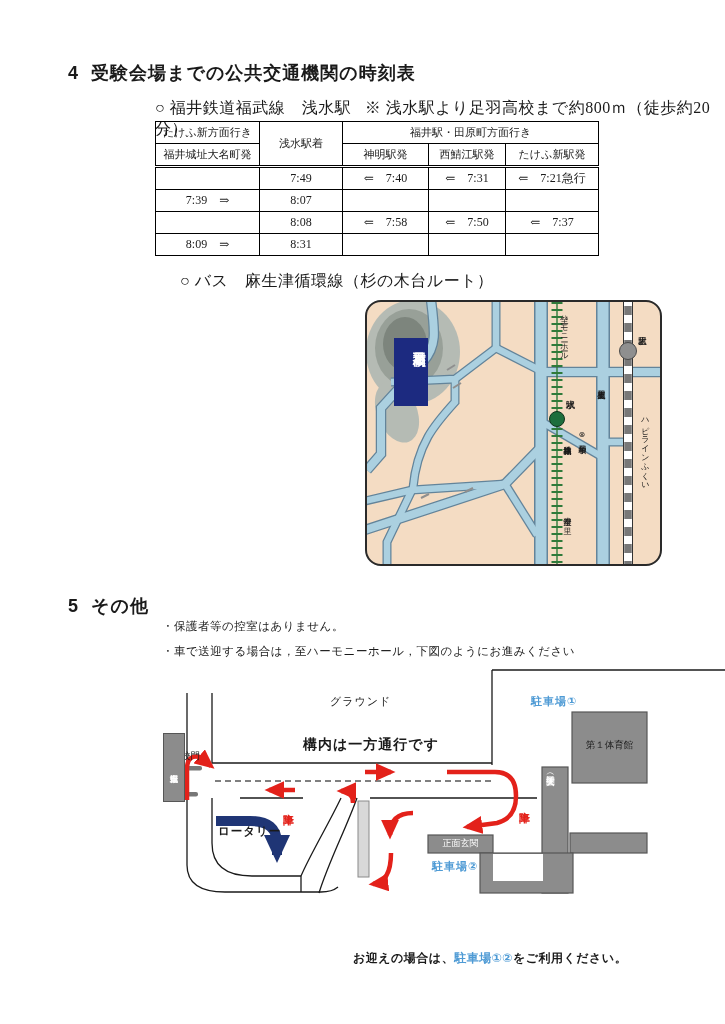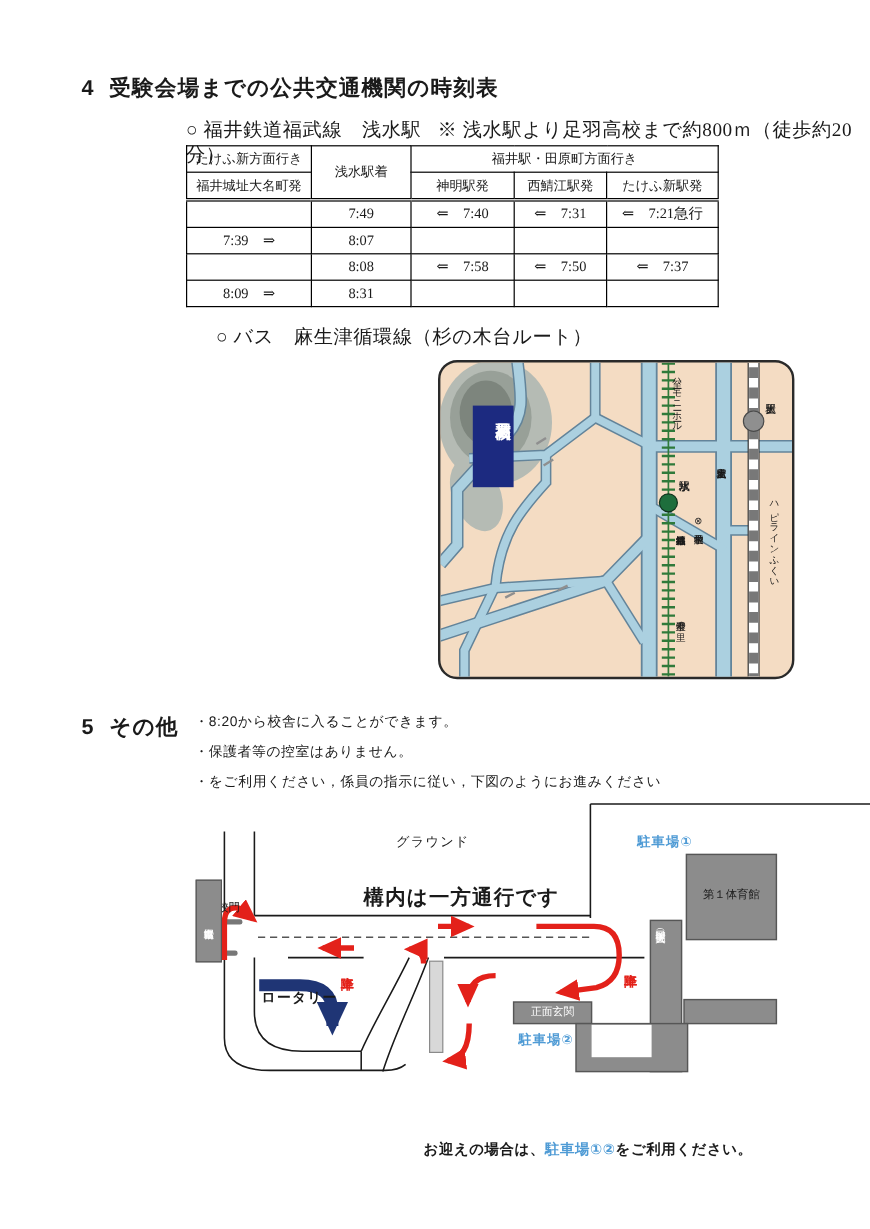--- a/index.html
+++ b/index.html
@@ -183,23 +183,22 @@
     <div class="abs vtext maplabel" style="left:210px;top:128px;">⊗足羽中学校</div>
     <div class="abs vtext maplabel" style="left:195px;top:138px;">福井鉄道福武線</div>
     <div class="abs vtext maplabel" style="left:195px;top:210px;">至泰澄の里</div>
     <div class="abs vtext maplabel" style="left:271px;top:28px;font-size:8.5px;">大土呂駅</div>
     <div class="abs vtext maplabel" style="left:273px;top:110px;">ハピラインふくい</div>
   </div>
 
   <div class="abs sec-title" style="left:68px;top:594px;">
     <span>5</span>&nbsp;&nbsp;<span>その他</span>
   </div>
-  <div class="abs note-line" style="left:162px;top:594px;">・8:20から校舎に入ることができます。</div>
   <div class="abs note-line" style="left:162px;top:619px;">・保護者等の控室はありません。</div>
-  <div class="abs note-line" style="left:162px;top:644px;">・をご利用ください，係員の指示に従い，下図のようにお進みください</div>
+  <div class="abs note-line" style="left:162px;top:644px;">・車で送迎する場合は，至ハーモニーホール，下図のようにお進みください</div>
 
   <div id="diagram" class="abs">
     <svg width="600" height="242" viewBox="0 0 600 242">
       <defs>
         <marker id="redhead" markerWidth="4.6" markerHeight="4" refX="3.4" refY="2" orient="auto">
           <path d="M0,0 L4.4,2 L0,4 Z" fill="#e3211a"></path>
         </marker>
         <marker id="navyhead" markerWidth="3" markerHeight="2.6" refX="2" refY="1.3" orient="auto">
           <path d="M0,0 L2.8,1.3 L0,2.6 Z" fill="#1f3575"></path>
         </marker>
@@ -244,21 +243,21 @@
         <path d="M 288 148 Q 265 148 265 170"></path>
         <path d="M 266 188 Q 266 217 248 219"></path>
         <path d="M 170 125 H 144"></path>
         <path d="M 228 138 Q 228 126 216 126"></path>
       </g>
     </svg>
     
     <div class="abs" style="left:205px;top:29px;font-size:11px;letter-spacing:1px;">グラウンド</div>
     <div class="abs blue-label" style="left:406px;top:29px;">駐車場①</div>
     <div class="abs" style="left:447px;top:74px;width:75px;text-align:center;font-size:9.5px;color:#1c1c1c;">第１体育館</div>
-    <div class="abs" style="left:178px;top:71px;font-size:17px;font-weight:bold;letter-spacing:1px;">構内は一方通行です</div>
+    <div class="abs" style="left:178px;top:71px;font-size:14px;font-weight:bold;letter-spacing:1px;">構内は一方通行です</div>
     <div class="abs" style="left:56px;top:85px;font-size:9.5px;">校門</div>
     <div class="abs" style="left:38px;top:68px;width:20px;height:67px;background:#8c8c8c;border:1px solid #565656;display:flex;align-items:center;justify-content:center;">
       <span class="vtext whitebox-v" style="font-size:8.5px;">自転車置場</span>
     </div>
     <div class="abs vtext whitebox-v" style="left:421px;top:105px;font-size:8.5px;">生徒玄関（入口）</div>
     <div class="abs" style="left:303px;top:172px;width:65px;text-align:center;color:#fff;font-size:9px;">正面玄関</div>
     <div class="abs" style="left:93px;top:159px;font-size:11.5px;font-weight:bold;letter-spacing:1px;">ロータリー</div>
     <div class="abs vtext red-v" style="left:157px;top:140px;">降車</div>
     <div class="abs vtext red-v" style="left:393px;top:138px;">降車</div>
     <div class="abs blue-label" style="left:282px;top:194px;margin-left:25px;">駐車場②</div>

